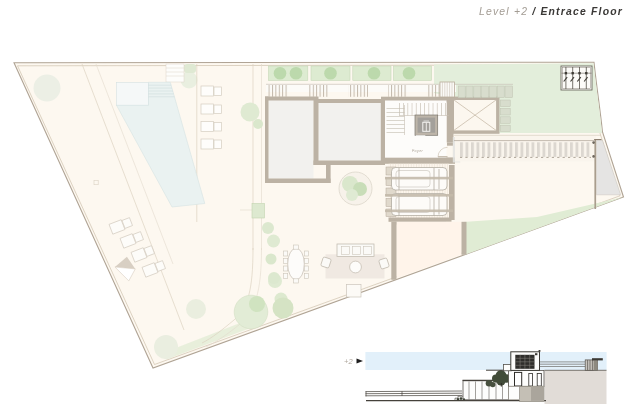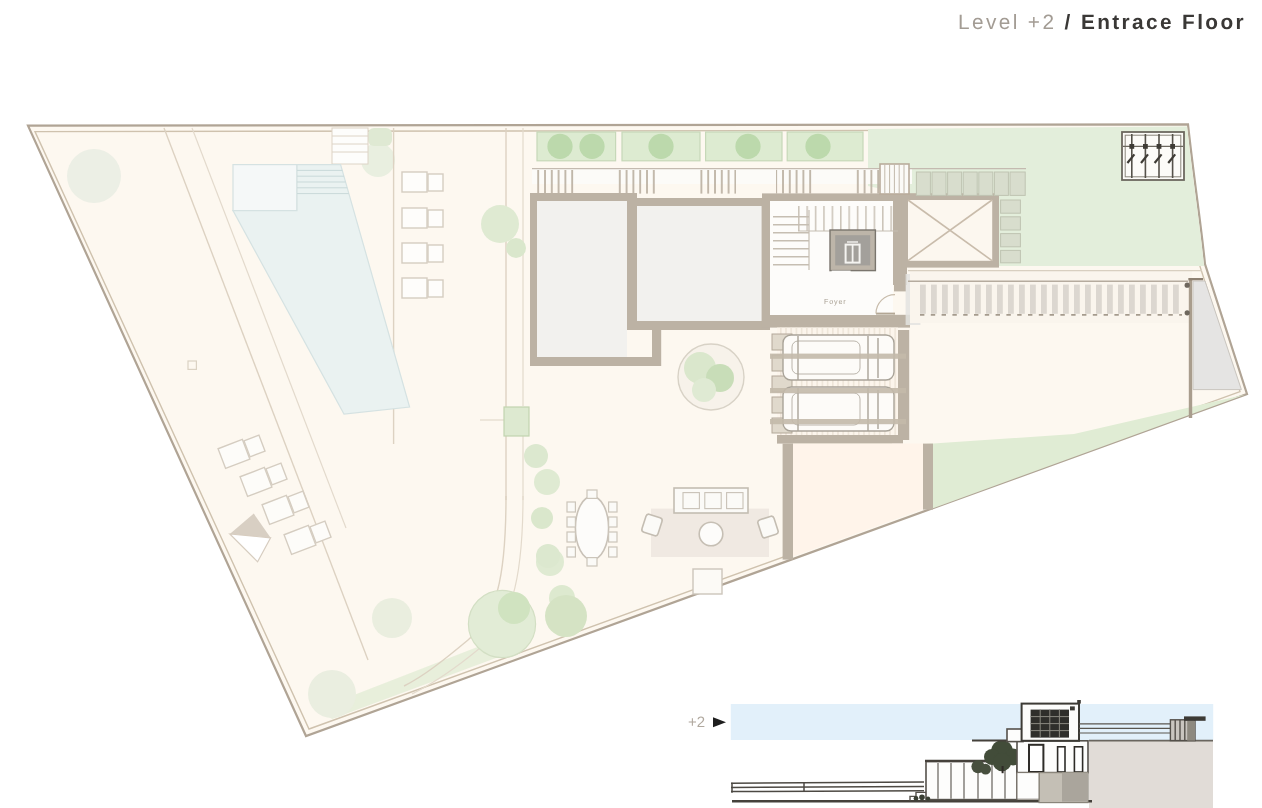--- a/index.html
+++ b/index.html
@@ -1,17 +1,17 @@
 <!DOCTYPE html>
 <html><head>
 <meta charset="utf-8">
 <style>
   html,body{margin:0;padding:0;background:#ffffff;}
   #page{position:relative;width:631px;height:404px;background:#ffffff;overflow:hidden;
-        font-family:"Liberation Sans", sans-serif;}
+        font-family:"Liberation Sans", sans-serif;font-style:italic;}
 </style>
 </head>
 <body>
 <div id="page">
 <svg width="631" height="404" viewBox="0 0 631 404" xmlns="http://www.w3.org/2000/svg">
 <defs>
   <pattern id="vhatch" width="3.4" height="12" patternUnits="userSpaceOnUse">
     <rect width="3.4" height="12" fill="none"></rect>
     <line x1="0.5" y1="0" x2="0.5" y2="12" stroke="#bdb3a5" stroke-width="0.9"></line>
   </pattern>

